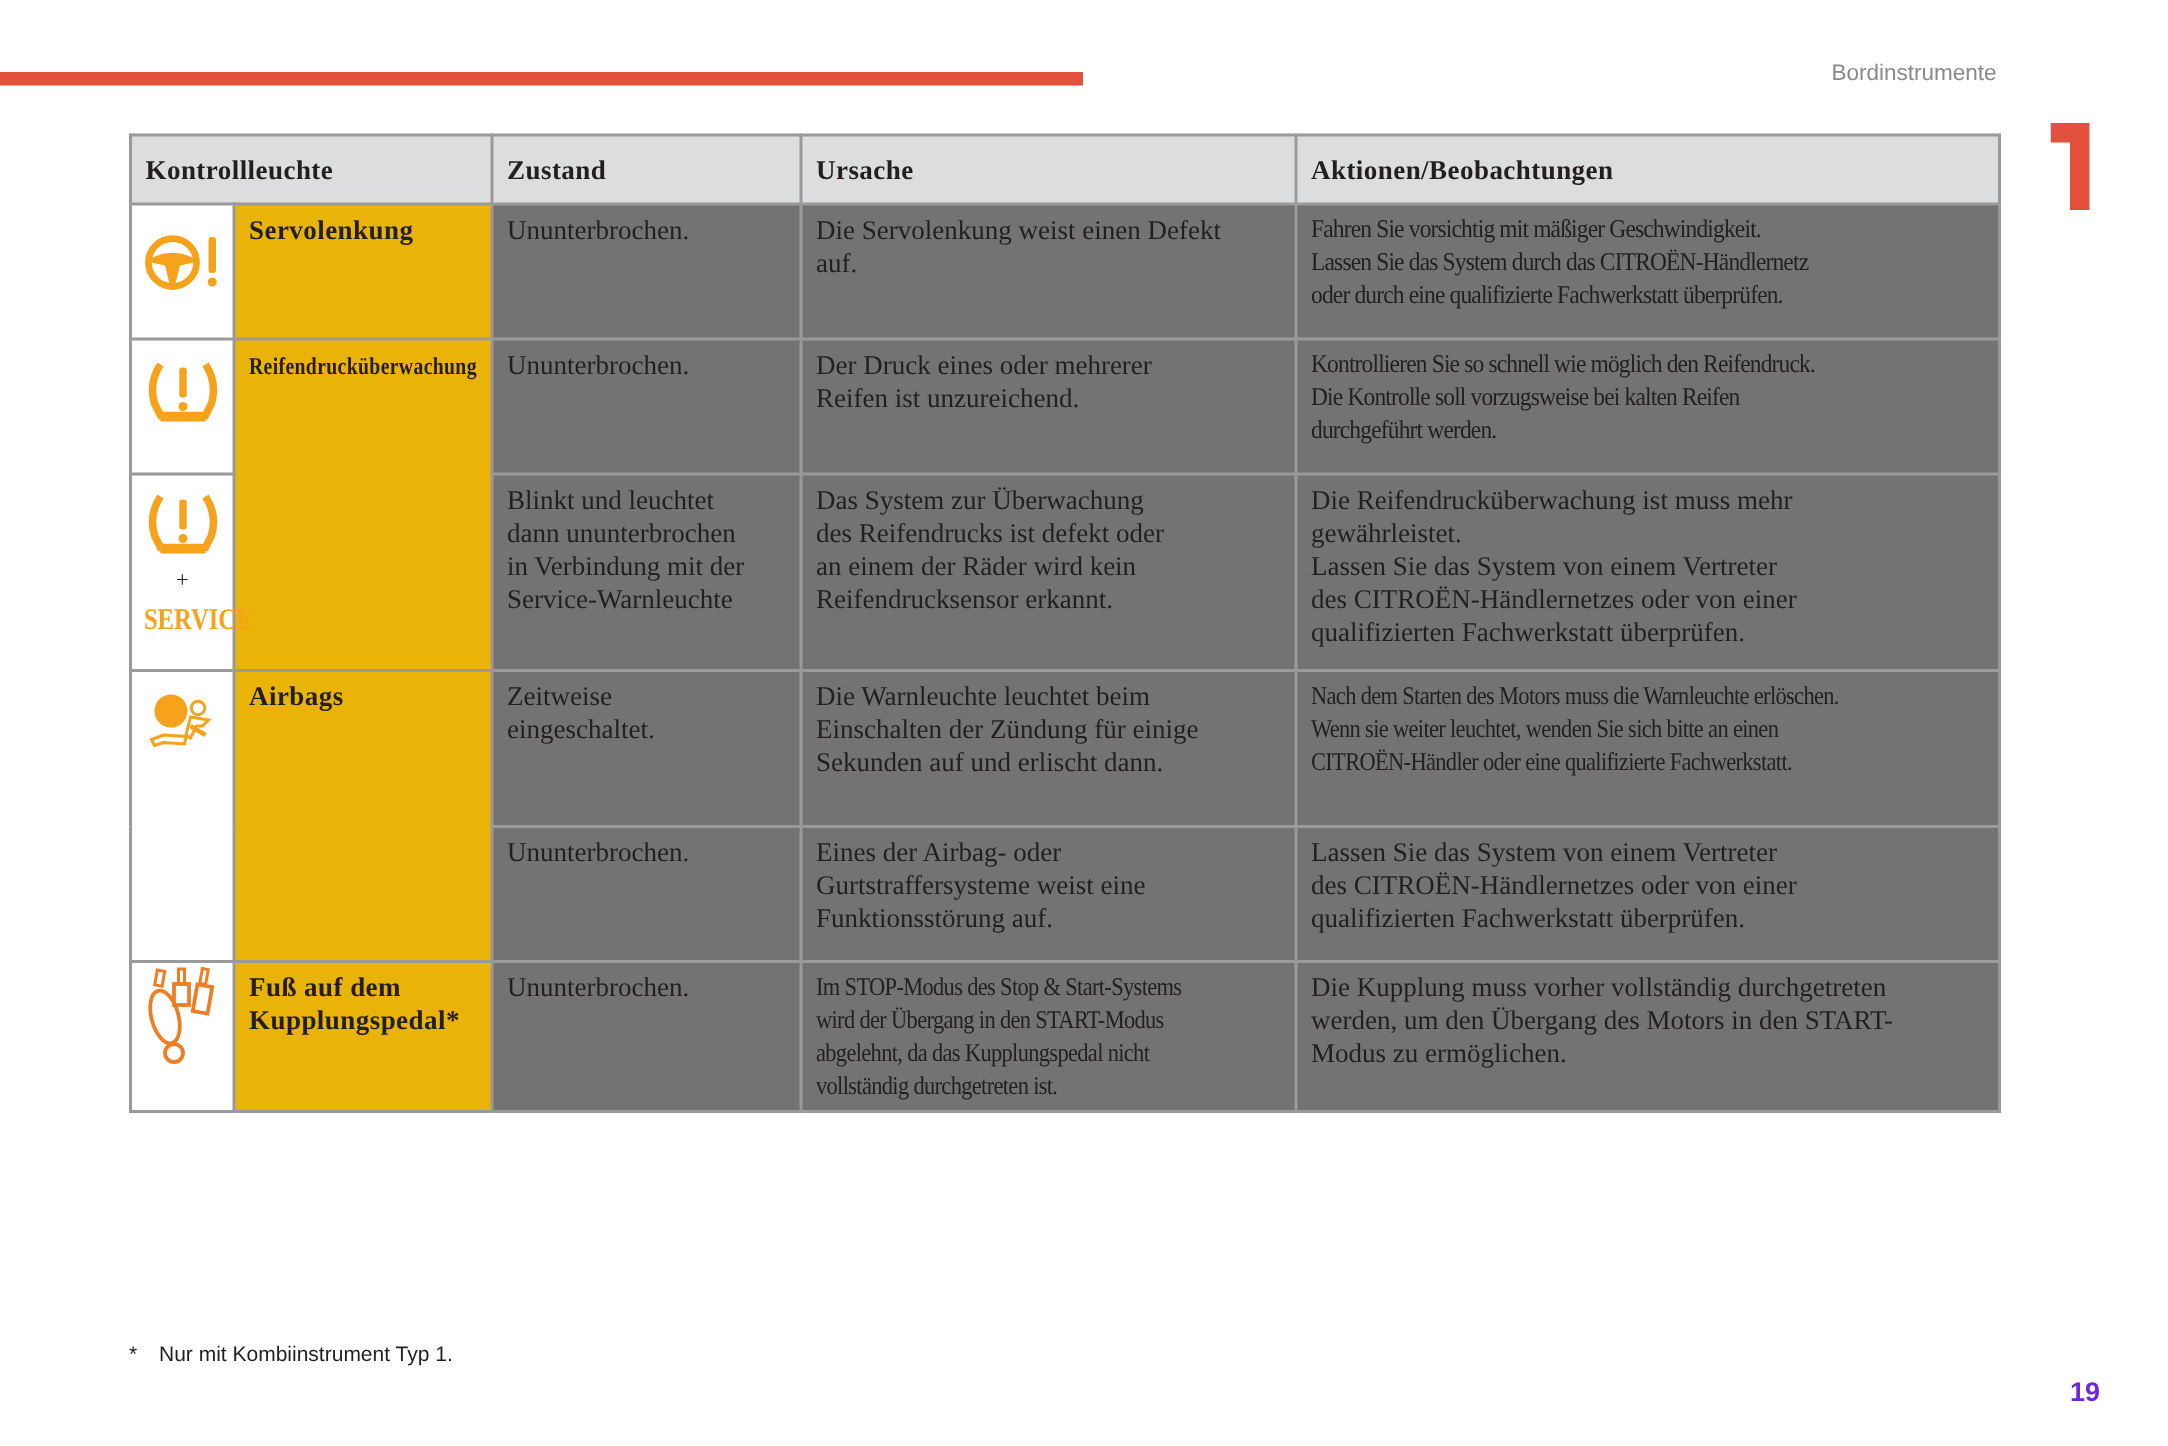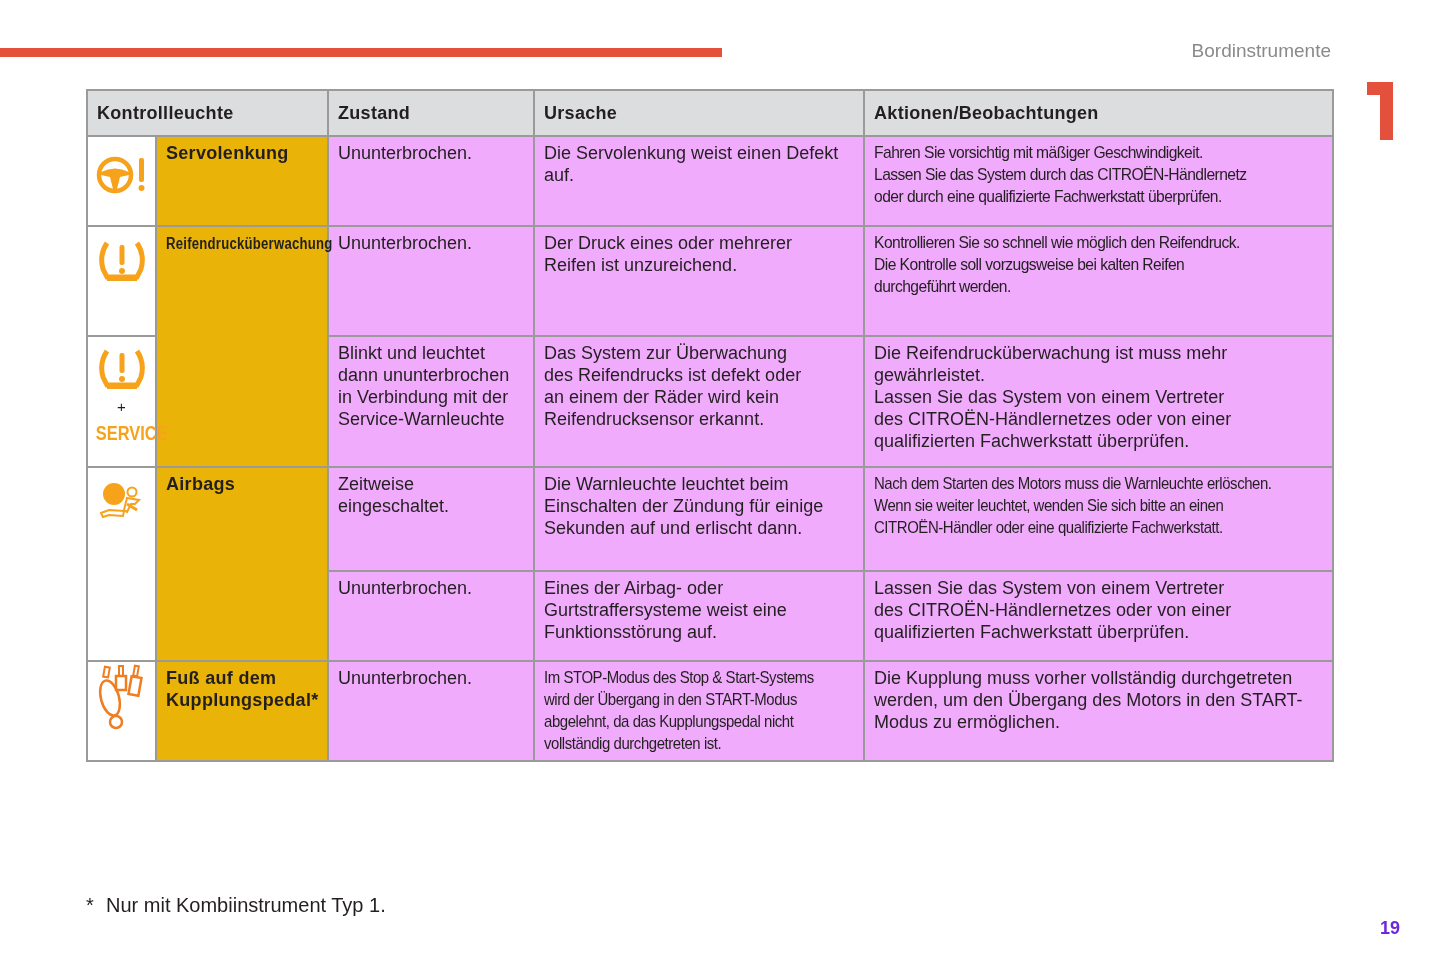--- a/index.html
+++ b/index.html
@@ -1,39 +1,39 @@
 <!DOCTYPE html>
 <html><head>
 <meta charset="utf-8">
 <style>
   html, body { margin: 0; padding: 0; }
   body {
     width: 1445px; height: 964px; position: relative; overflow: hidden;
     background: #ffffff; font-family: "Liberation Sans", sans-serif; color: #231f20;
   }
   .top-bar { position: absolute; left: 0; top: 48px; width: 722px; height: 9px; background: #e3503c; }
-  .section-title { position: absolute; left: 1150px; top: 40px; width: 181px; text-align: right; font-size: 19px; color: #8a8a8a; }
+  .section-title { position: absolute; left: 1150px; top: 40px; width: 181px; text-align: right; font-size: 15px; color: #8a8a8a; }
   .chapter-num { position: absolute; left: 1367px; top: 82px; width: 28px; height: 58px; }
   .page-num { position: absolute; left: 1380px; top: 918px; font-size: 18px; font-weight: bold; color: #6d28d9; }
-  .footnote { position: absolute; left: 86px; top: 894px; font-size: 20px; color: #231f20; }
+  .footnote { position: absolute; left: 86px; top: 894px; font-size: 14px; color: #231f20; }
   .footnote .star { display: inline-block; width: 20px; }
 
   table.ctable {
     position: absolute; left: 86px; top: 89px; width: 1246px;
     border-collapse: collapse; table-layout: fixed;
-    font-size: 18px; line-height: 22px;
+    font-size: 18px; line-height: 22px; font-family: Liberation Serif, serif;
   }
   table.ctable th, table.ctable td { border: 2px solid #9a9a9a; vertical-align: top; }
   table.ctable th {
     background: #dcdddf; text-align: left; font-weight: bold; font-size: 18px;
     height: 44px; padding: 0 9px; vertical-align: middle; letter-spacing: 0.3px;
   }
   td.icon-cell { background: #fff; text-align: center; padding: 0; }
   td.name-cell { background: #eab308; padding: 5px 9px; font-weight: bold; font-size: 18px; letter-spacing: 0.3px; }
-  td.txt { padding: 5px 9px; background: #f0abfc; }
+  td.txt { padding: 5px 9px; background: #737373; }
   .narrow { font-size: 17px; letter-spacing: -0.6px; display: inline-block; transform: scaleX(0.92); transform-origin: left top; width: 108%; }
   .narrow2 { font-size: 17px; letter-spacing: -0.5px; display: inline-block; transform: scaleX(0.88); transform-origin: left top; width: 114%; }
   .cond-name { display: inline-block; transform: scaleX(0.82); transform-origin: left top; white-space: nowrap; font-size: 16px; }
   .service { color: #f7a21b; font-weight: bold; font-size: 20px; display: inline-block; transform: scaleX(0.82); letter-spacing: 0px; }
   .plus { font-size: 15px; color: #231f20; line-height: 18px; }
   .pre { white-space: pre-line; }
 </style>
 </head>
 <body>
 
@@ -72,21 +72,21 @@
       </td>
       <td class="name-cell">Servolenkung</td>
       <td class="txt pre">Ununterbrochen.</td>
       <td class="txt pre">Die Servolenkung weist einen Defekt
 auf.</td>
       <td class="txt"><span class="narrow pre">Fahren Sie vorsichtig mit mäßiger Geschwindigkeit.
 Lassen Sie das System durch das CITROËN-Händlernetz
 oder durch eine qualifizierte Fachwerkstatt überprüfen.</span></td>
     </tr>
 
-    <tr style="height:110px">
+    <tr style="height:90px">
       <td class="icon-cell">
         <svg width="50" height="46" viewBox="0 0 50 46" style="margin-top:12px">
           <path d="M10 4 Q2 16 6 30 L10 38 L40 38 L44 30 Q48 16 40 4" fill="none" stroke="#f7a21b" stroke-width="5"></path>
           <path d="M10 38 L40 38 L40 42 L10 42 Z" fill="#f7a21b"></path>
           <rect x="22.5" y="6" width="5" height="20" rx="2" fill="#f7a21b"></rect>
           <circle cx="25" cy="32" r="3" fill="#f7a21b"></circle>
         </svg>
       </td>
       <td class="name-cell" rowspan="2"><span class="cond-name">Reifendrucküberwachung</span></td>
       <td class="txt pre">Ununterbrochen.</td>

